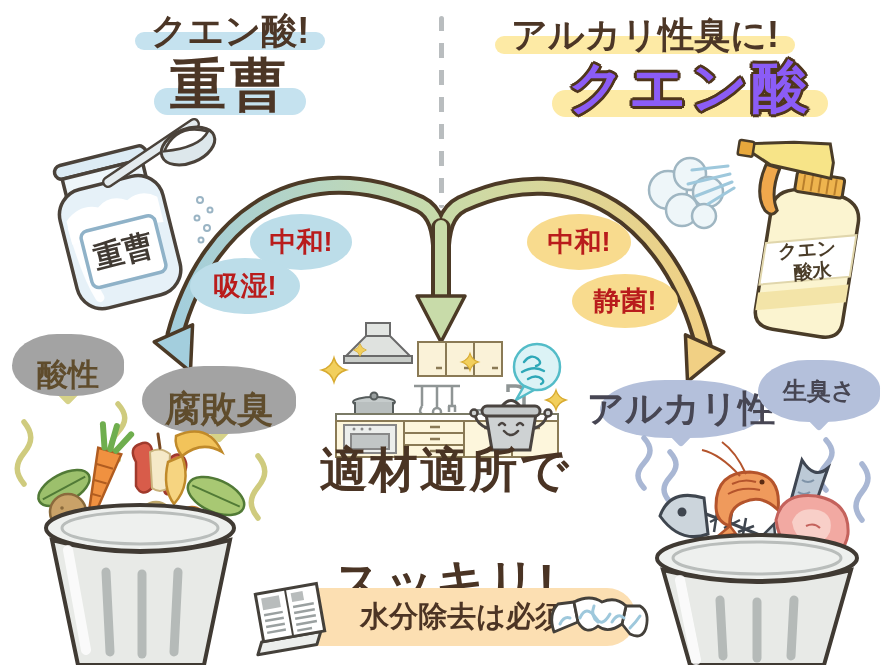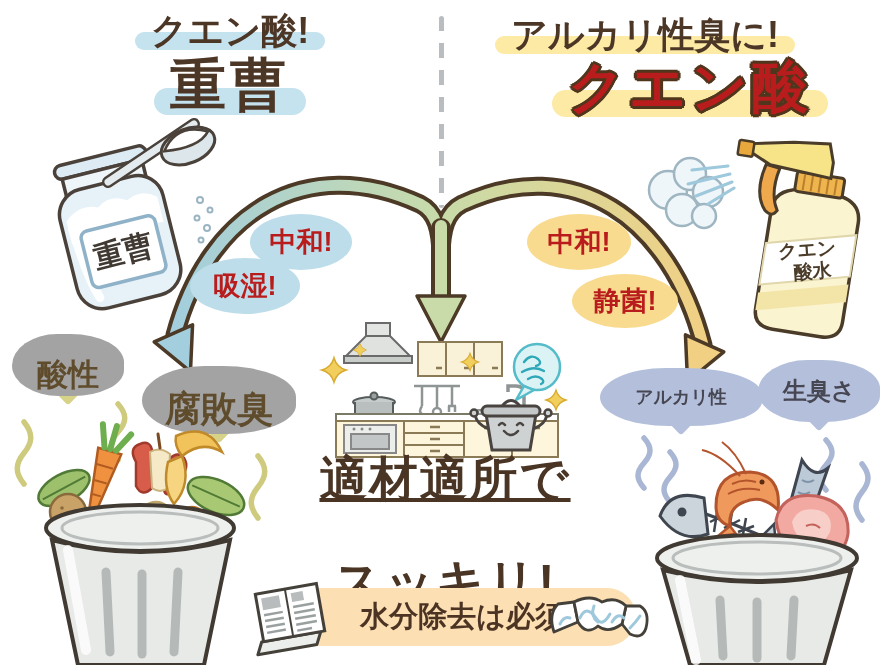--- a/index.html
+++ b/index.html
@@ -17,21 +17,21 @@
   .hl{position:relative;z-index:0;display:inline-block;padding:0 6px;}
   .hl::after{
     content:"";position:absolute;left:-10px;right:-10px;bottom:0;height:46%;
     border-radius:16px;z-index:-1;
   }
   .hl-blue::after{background:#c5e2ef;}
   .hl-yellow::after{background:#fdeaa5;}
   .subtitle{font-size:36px;}
   .bigtitle{font-size:56px;letter-spacing:4px;}
   .outline-orange{
-    color:#b91c1c;
+    color:#8b5cf6;
     text-shadow:
       -2px -2px 0 #50361c, 2px -2px 0 #50361c,
       -2px  2px 0 #50361c, 2px  2px 0 #50361c,
       -3px 0 0 #50361c, 3px 0 0 #50361c,
       0 -3px 0 #50361c, 0 3px 0 #50361c;
   }
   
   .divider{
     left:439px;top:16px;width:5px;height:192px;border-radius:3px;
     background:repeating-linear-gradient(#b9bdbf 0 15px,transparent 15px 27px);
@@ -202,21 +202,21 @@
 <div class="abs pill pill-yellow" style="left:572px;top:274px;width:106px;height:54px;">
   <span>静菌!</span>
 </div>
 
 <div class="abs cloud cloud-khaki" style="left:12px;top:334px;width:112px;height:62px;font-size:31px;">
   <span>酸性</span>
 </div>
 <div class="abs cloud cloud-khaki" style="left:142px;top:366px;width:154px;height:68px;font-size:36px;">
   <span>腐敗臭</span>
 </div>
-<div class="abs cloud cloud-blue" style="left:600px;top:368px;width:162px;height:58px;font-size:18px;">
+<div class="abs cloud cloud-blue" style="left:600px;top:380px;width:162px;height:58px;font-size:37px;">
   <span>アルカリ性</span>
 </div>
 <div class="abs cloud cloud-blue" style="left:758px;top:360px;width:122px;height:62px;font-size:24px;">
   <span>生臭さ</span>
 </div>
 
 <svg class="abs" style="left:318px;top:322px;" width="292" height="138" viewBox="0 0 292 138">
   <g>
     <rect x="48" y="1" width="24" height="13" fill="#e2e5e2" stroke="#6a6a6a" stroke-width="2"></rect>
     <path d="M 28 34 L 92 34 L 72 14 L 48 14 Z" fill="#dfe2df" stroke="#6a6a6a" stroke-width="2"></path>
@@ -276,21 +276,21 @@
     <path d="M 185 83 Q 193 74 201 83" fill="none" stroke="#4a4440" stroke-width="3" stroke-linecap="round"></path>
     <path d="M 181 103 Q 184 99 187 103 M 199 103 Q 202 99 205 103" fill="none" stroke="#4a4440" stroke-width="2.5" stroke-linecap="round"></path>
     <path d="M 186 109 Q 193 117 200 109" fill="none" stroke="#4a4440" stroke-width="2.5" stroke-linecap="round"></path>
     <path d="M 169 106 Q 159 102 157 93" fill="none" stroke="#4a4440" stroke-width="3" stroke-linecap="round"></path>
     <circle cx="156" cy="91" r="3.5" fill="#ced2d3" stroke="#4a4440" stroke-width="2.5"></circle>
     <path d="M 217 106 Q 227 102 229 93" fill="none" stroke="#4a4440" stroke-width="3" stroke-linecap="round"></path>
     <circle cx="230" cy="91" r="3.5" fill="#ced2d3" stroke="#4a4440" stroke-width="2.5"></circle>
   </g>
 </svg>
 
-<div class="abs center-line" style="top:447px;text-decoration:underline;">
+<div class="abs center-line" style="top:438px;">
   <span>適材適所で</span>
 </div>
 <div class="abs center-line" style="top:514px;margin-top:36px;">
   <span>スッキリ!</span>
 </div>
 
 <svg class="abs" style="left:6px;top:400px;" width="268" height="265" viewBox="0 0 268 265">
   <g fill="none" stroke="#cfcb7e" stroke-width="5.5" stroke-linecap="round">
     <path d="M 18 22 c 9 11 9 20 0 31 c -9 11 -9 20 0 31"></path>
     <path d="M 112 4 c 9 10 9 18 0 28 c -9 10 -9 18 0 28"></path>

